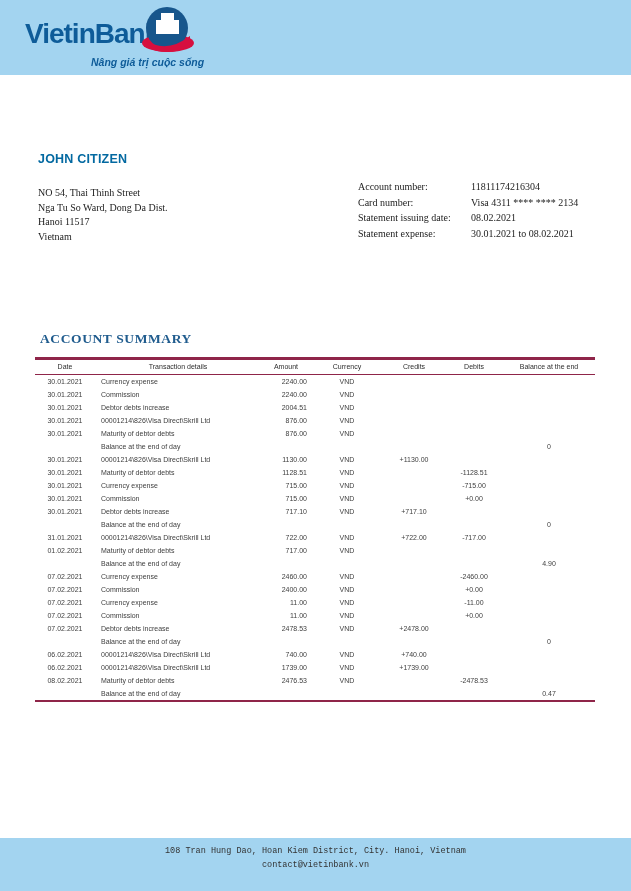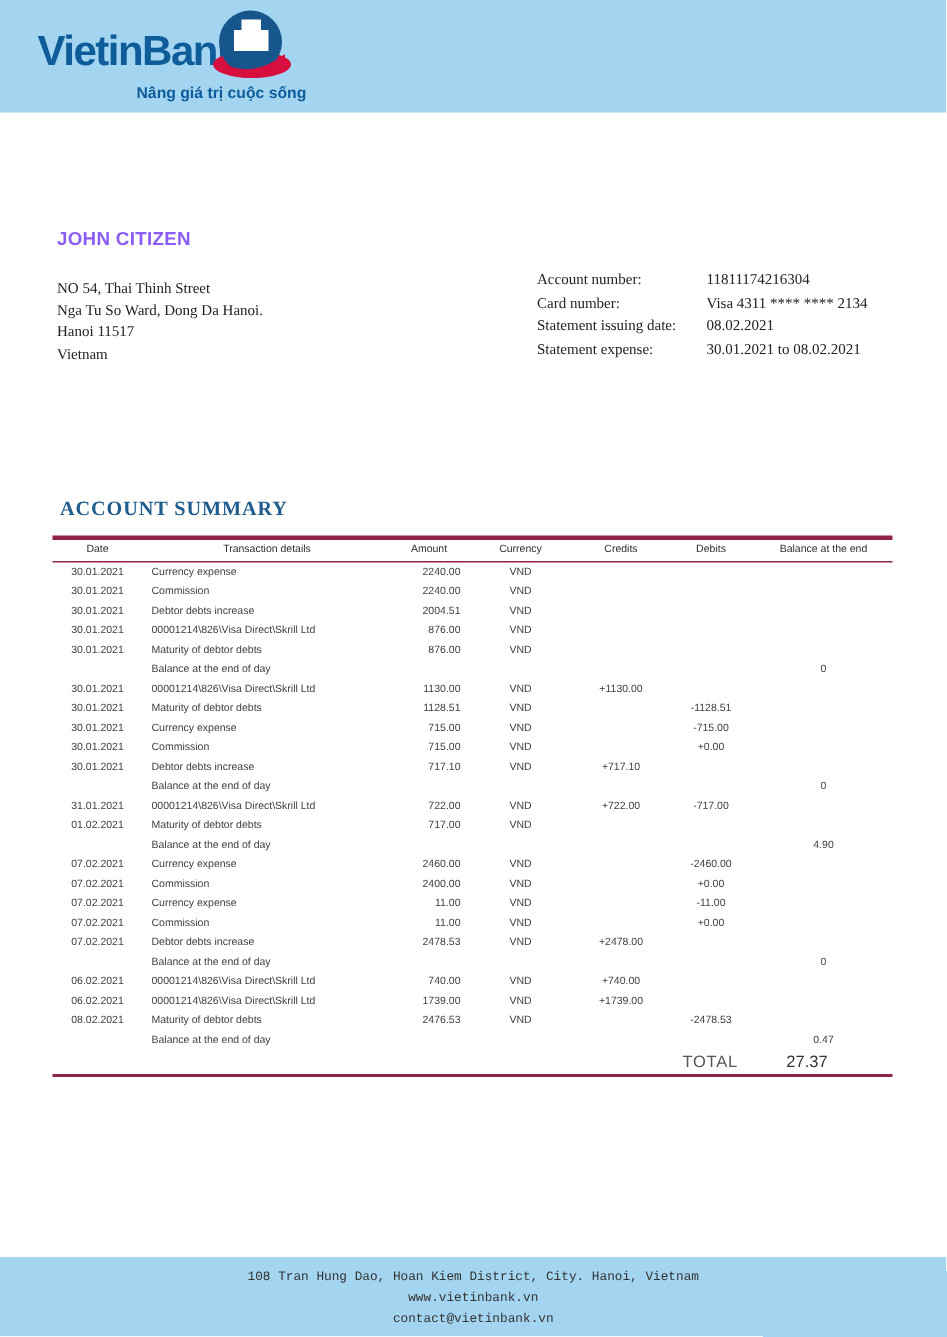--- a/index.html
+++ b/index.html
@@ -16,26 +16,26 @@
     background:#a3d4f0;
   }
   .logo-wrap { position:absolute; left:25px; top:6px; width:210px; height:66px; }
   .brand-text {
     position:absolute; left:0; top:12px;
     font-size:28px; font-weight:bold; letter-spacing:-1px; color:#0e5c99;
   }
   .logo-mark { position:absolute; left:115px; top:0px; }
   .tagline {
     position:absolute; left:66px; top:50px;
-    font-size:10.5px; font-weight:bold; color:#0e5c99;
+    font-size:10.5px; font-weight:bold; color:#0e5c99;font-style:italic;
   }
 
   
   .customer { position:absolute; left:38px; top:152px; }
-  .customer-name { font-size:12.5px; font-weight:bold; color:#8b5cf6; letter-spacing:0.2px; }
+  .customer-name { font-size:12.5px; font-weight:bold; color:#0369a1; letter-spacing:0.2px; }
   .customer-address {
     margin-top:20px; font-family:"Liberation Serif", serif;
     font-size:10px; line-height:14.5px; color:#222;
   }
 
   
   .acct-info {
     position:absolute; left:338px; top:179px;
     font-family:"Liberation Serif", serif; font-size:10px; color:#222;margin-left:20px;
   }
@@ -108,21 +108,21 @@
         </svg>
       </span>
       <span class="tagline">Nâng giá trị cuộc sống</span>
     </div>
   </div>
 
   <div class="customer">
     <div class="customer-name">JOHN CITIZEN</div>
     <div class="customer-address">
       <div class="addr-line">NO 54, Thai Thinh Street</div>
-      <div class="addr-line">Nga Tu So Ward, Dong Da Hanoi.</div>
+      <div class="addr-line">Nga Tu So Ward, Dong Da Dist.</div>
       <div class="addr-line">Hanoi 11517</div>
       <div class="addr-line">Vietnam</div>
     </div>
   </div>
 
   <div class="acct-info">
     <div class="acct-row">
       <span class="acct-label">Account number:</span>
       <span class="acct-value">11811174216304</span>
     </div>
@@ -374,27 +374,22 @@
         <div class="trow">
           <span class="tcell c-date"></span>
           <span class="tcell c-details">Balance at the end of day</span>
           <span class="tcell c-amount"></span>
           <span class="tcell c-currency"></span>
           <span class="tcell c-credits"></span>
           <span class="tcell c-debits"></span>
           <span class="tcell c-balance">0.47</span>
         </div>
       </div>
-    <div class="total-row">
-      <span class="total-label">TOTAL</span>
-      <span class="total-value">27.37</span>
-    </div>
     <div class="rule-thick"></div>
   </div>
 
 
   <div class="band-bottom">
     <div class="f-line">108 Tran Hung Dao, Hoan Kiem District, City. Hanoi, Vietnam</div>
-    <div class="f-line">www.vietinbank.vn</div>
     <div class="f-line">contact@vietinbank.vn</div>
   </div>
 
 </div>
 
 </body></html>

